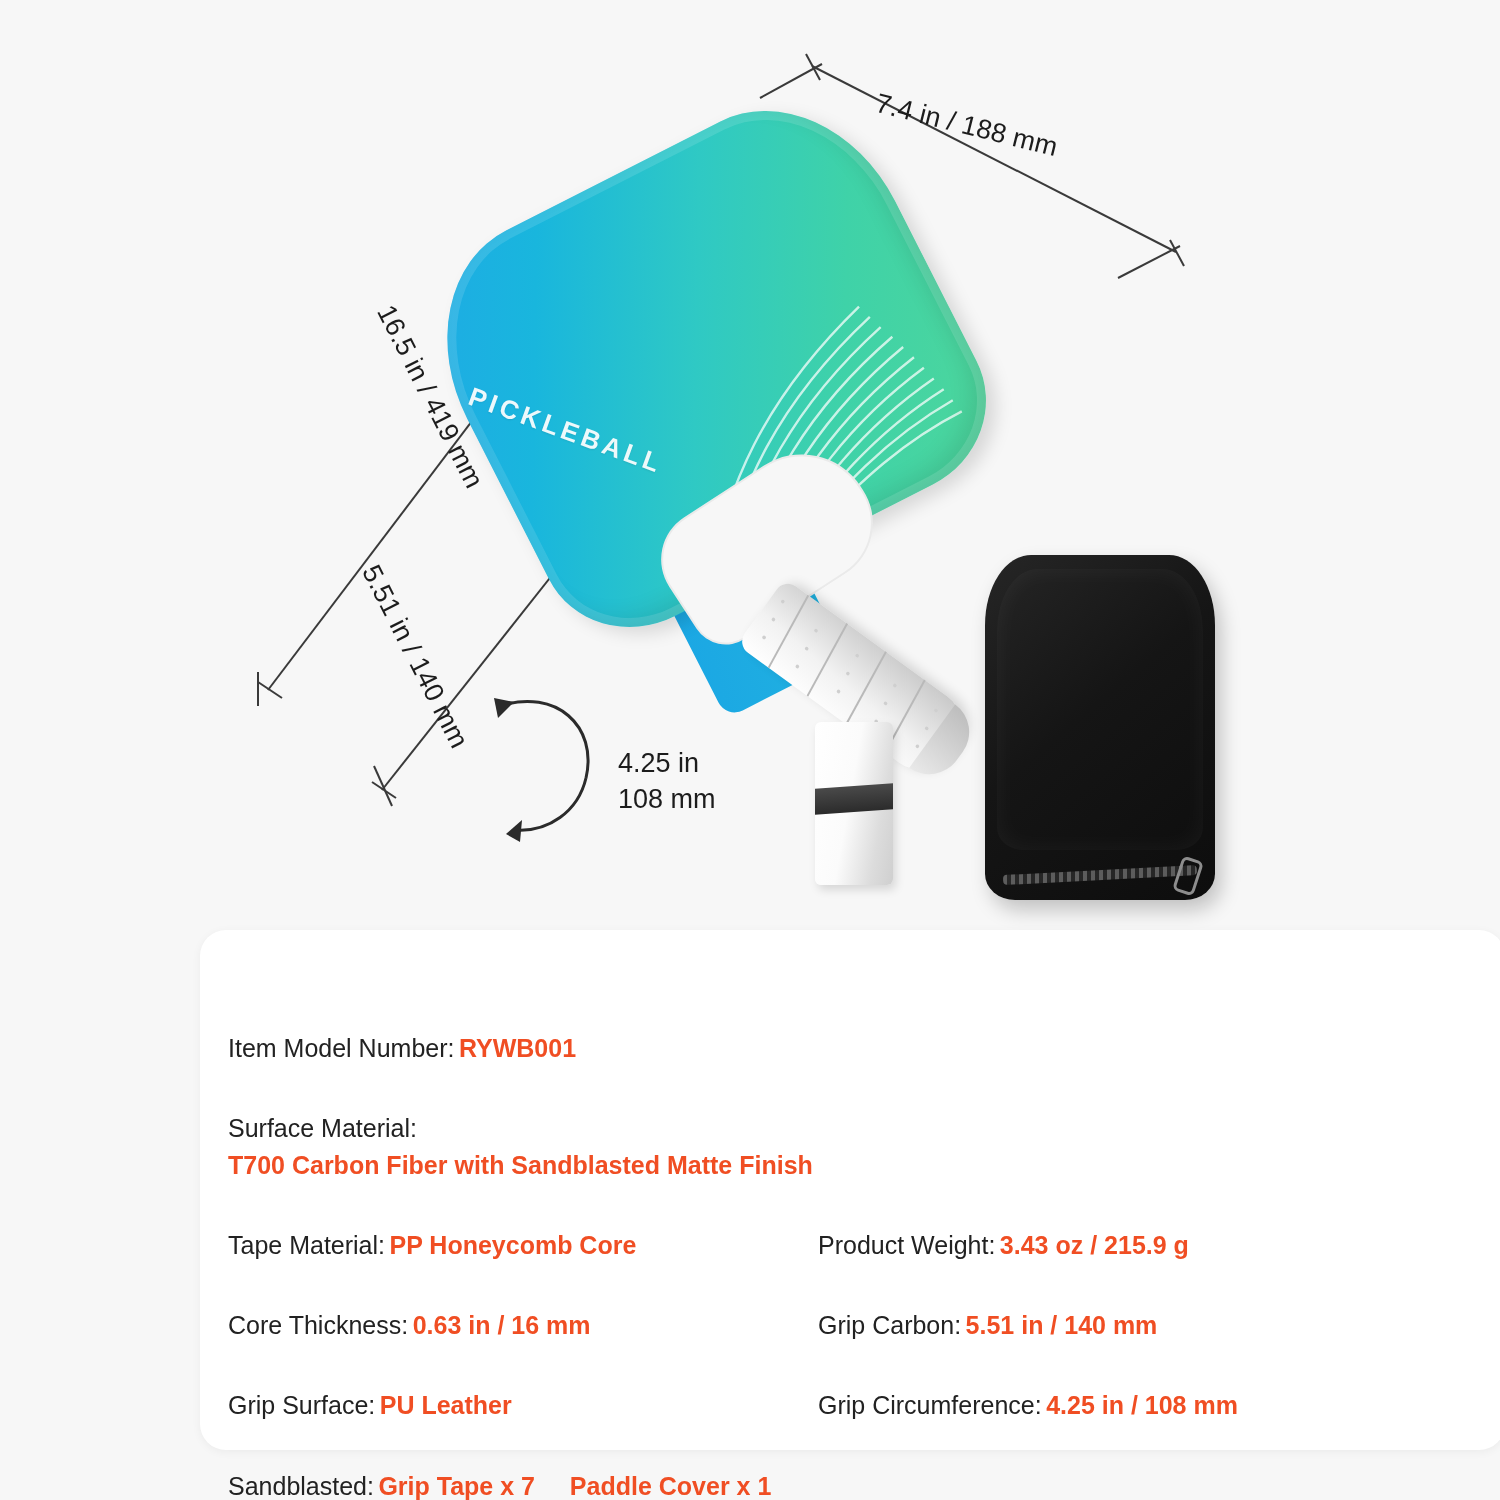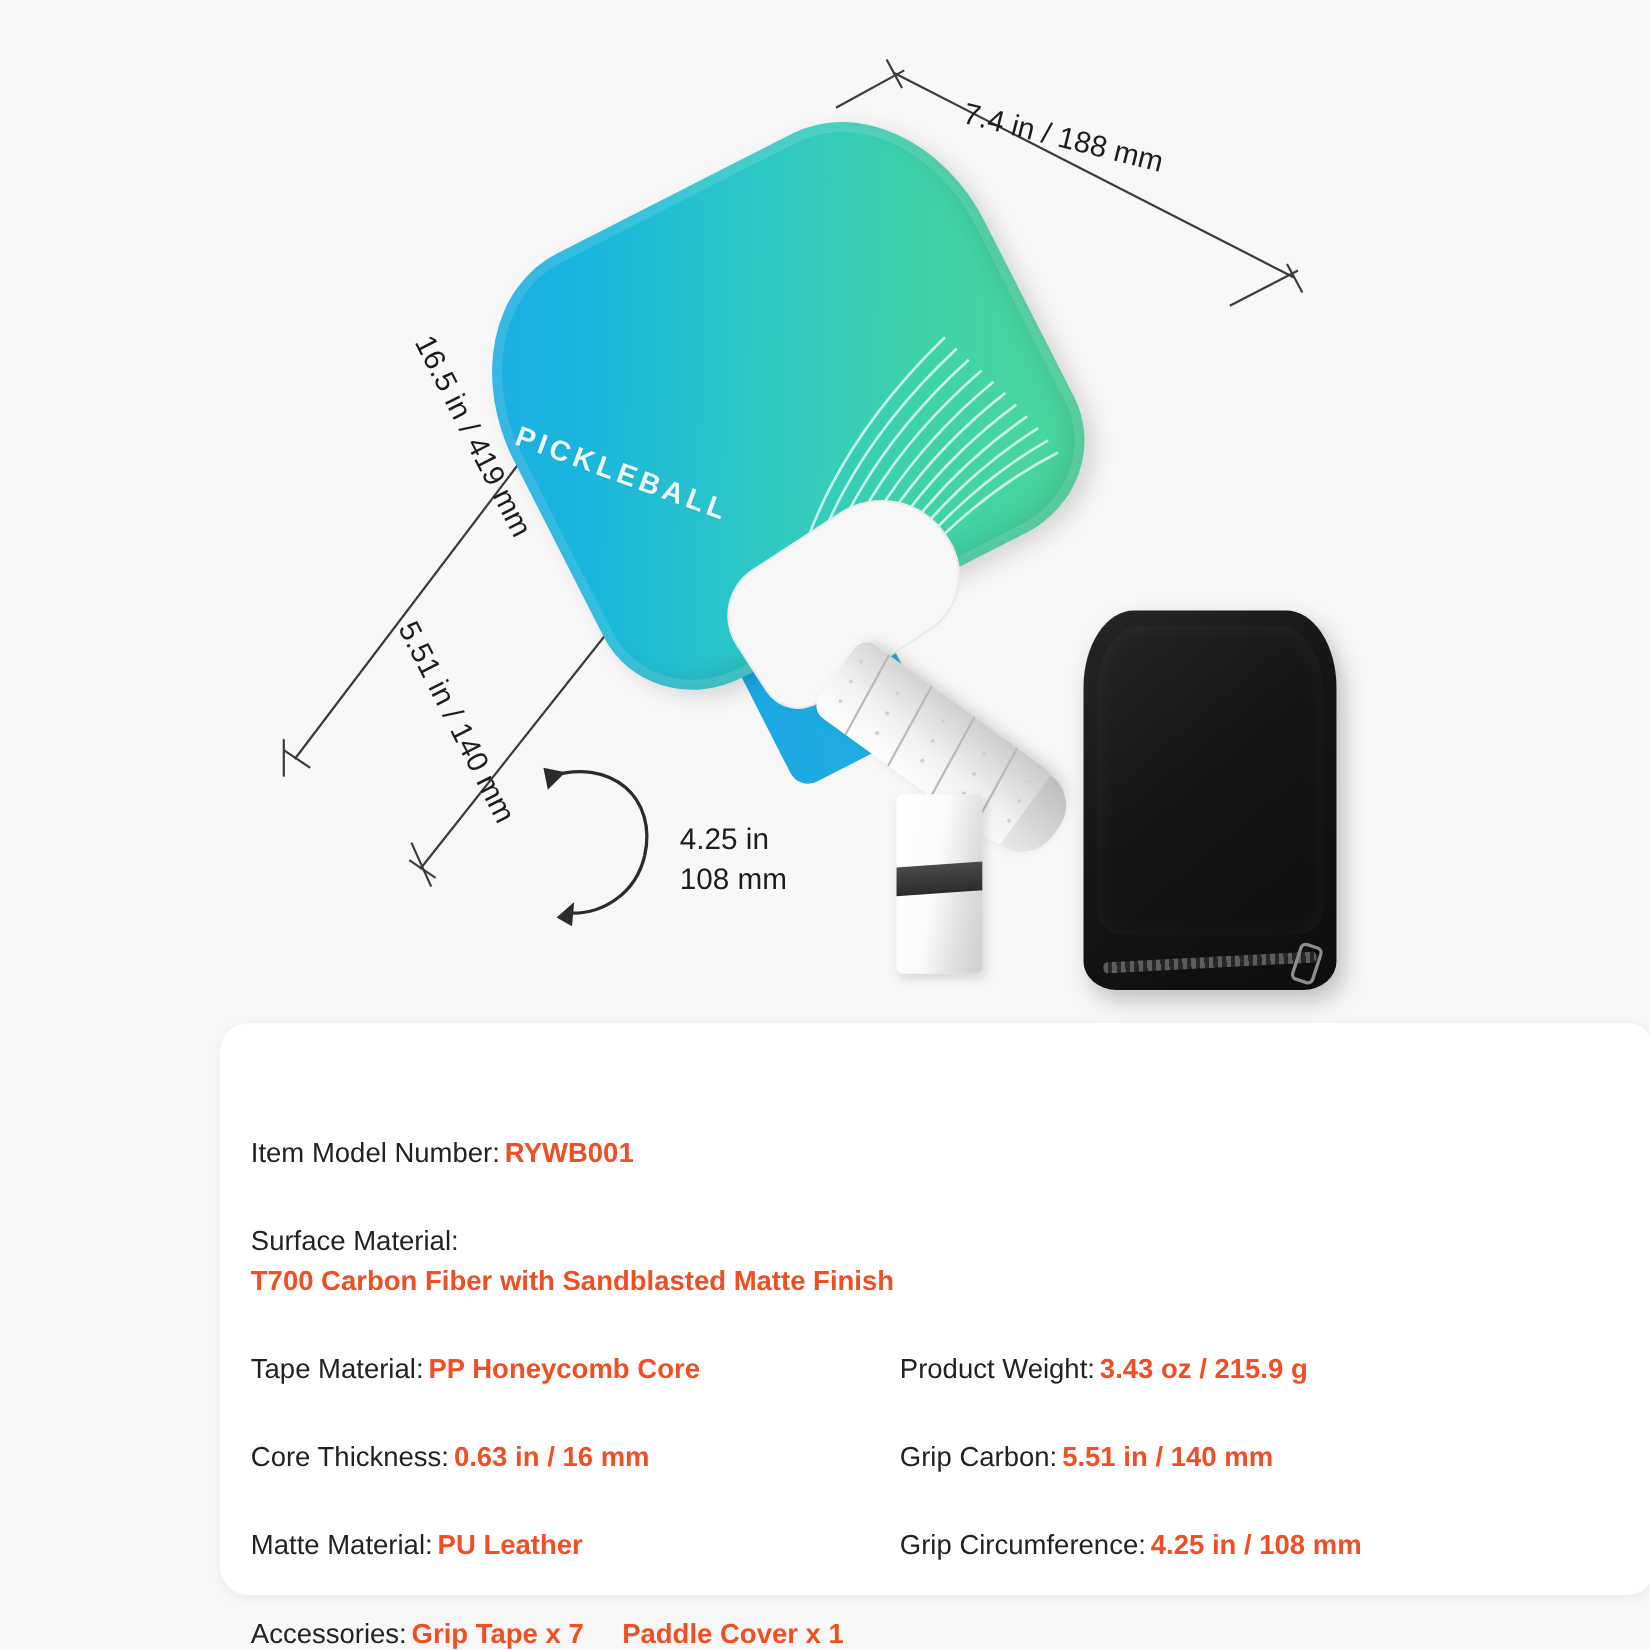--- a/index.html
+++ b/index.html
@@ -442,32 +442,32 @@
           <span class="value">0.63 in / 16 mm</span>
         </div>
         <div class="spec-col right">
           <span class="label">Grip Carbon:</span>
           <span class="value">5.51 in / 140 mm</span>
         </div>
       </div>
 
       <div class="spec-row">
         <div class="spec-col">
-          <span class="label">Matte Material:</span>
+          <span class="label">Grip Surface:</span>
           <span class="value">PU Leather</span>
         </div>
         <div class="spec-col right">
           <span class="label">Grip Circumference:</span>
           <span class="value">4.25 in / 108 mm</span>
         </div>
       </div>
 
       <div class="spec-row">
         <div class="spec-col" style="width:1100px">
-          <span class="label">Accessories:</span>
+          <span class="label">Sandblasted:</span>
           <span class="value">Grip Tape x 7</span>
           <span class="acc-gap"></span>
           <span class="value">Paddle Cover x 1</span>
         </div>
       </div>
 
     </div>
   </div>
 </div>
 

